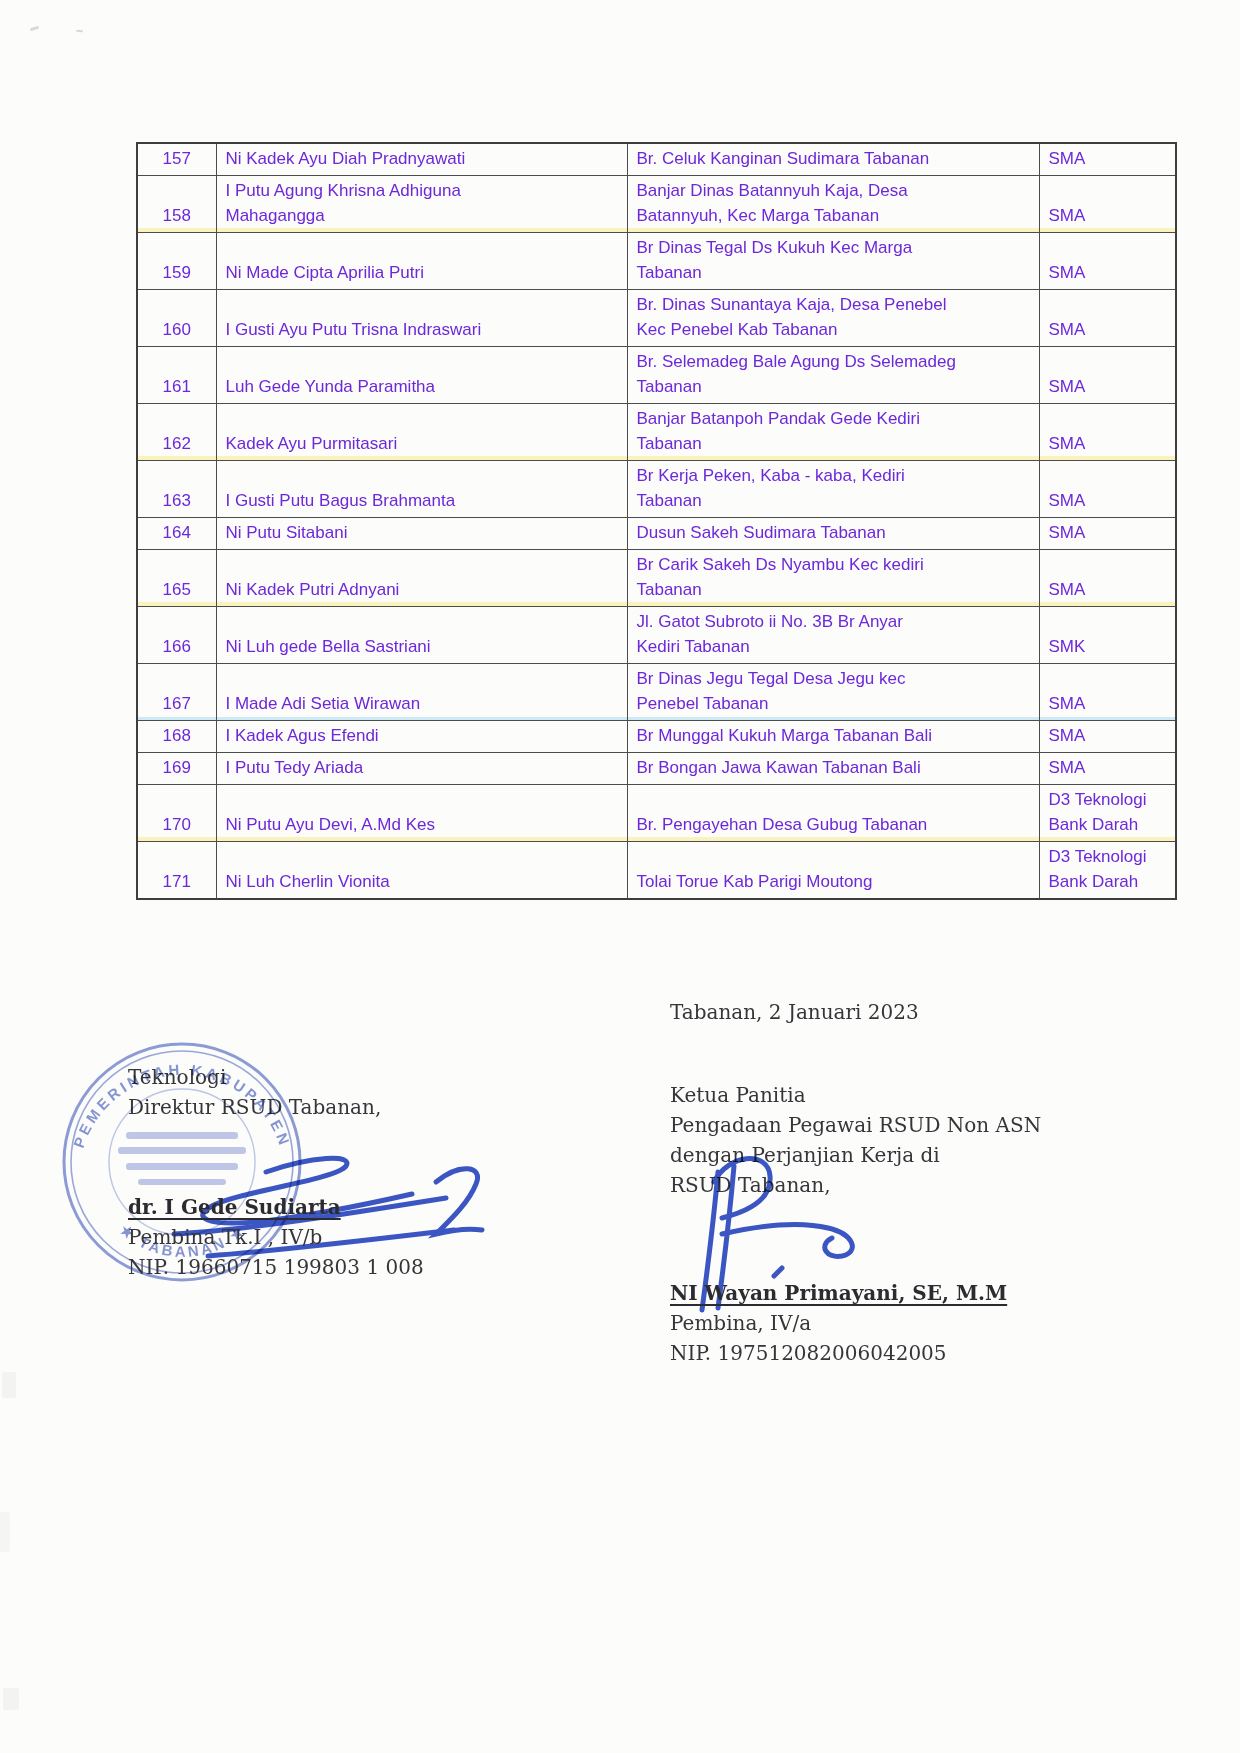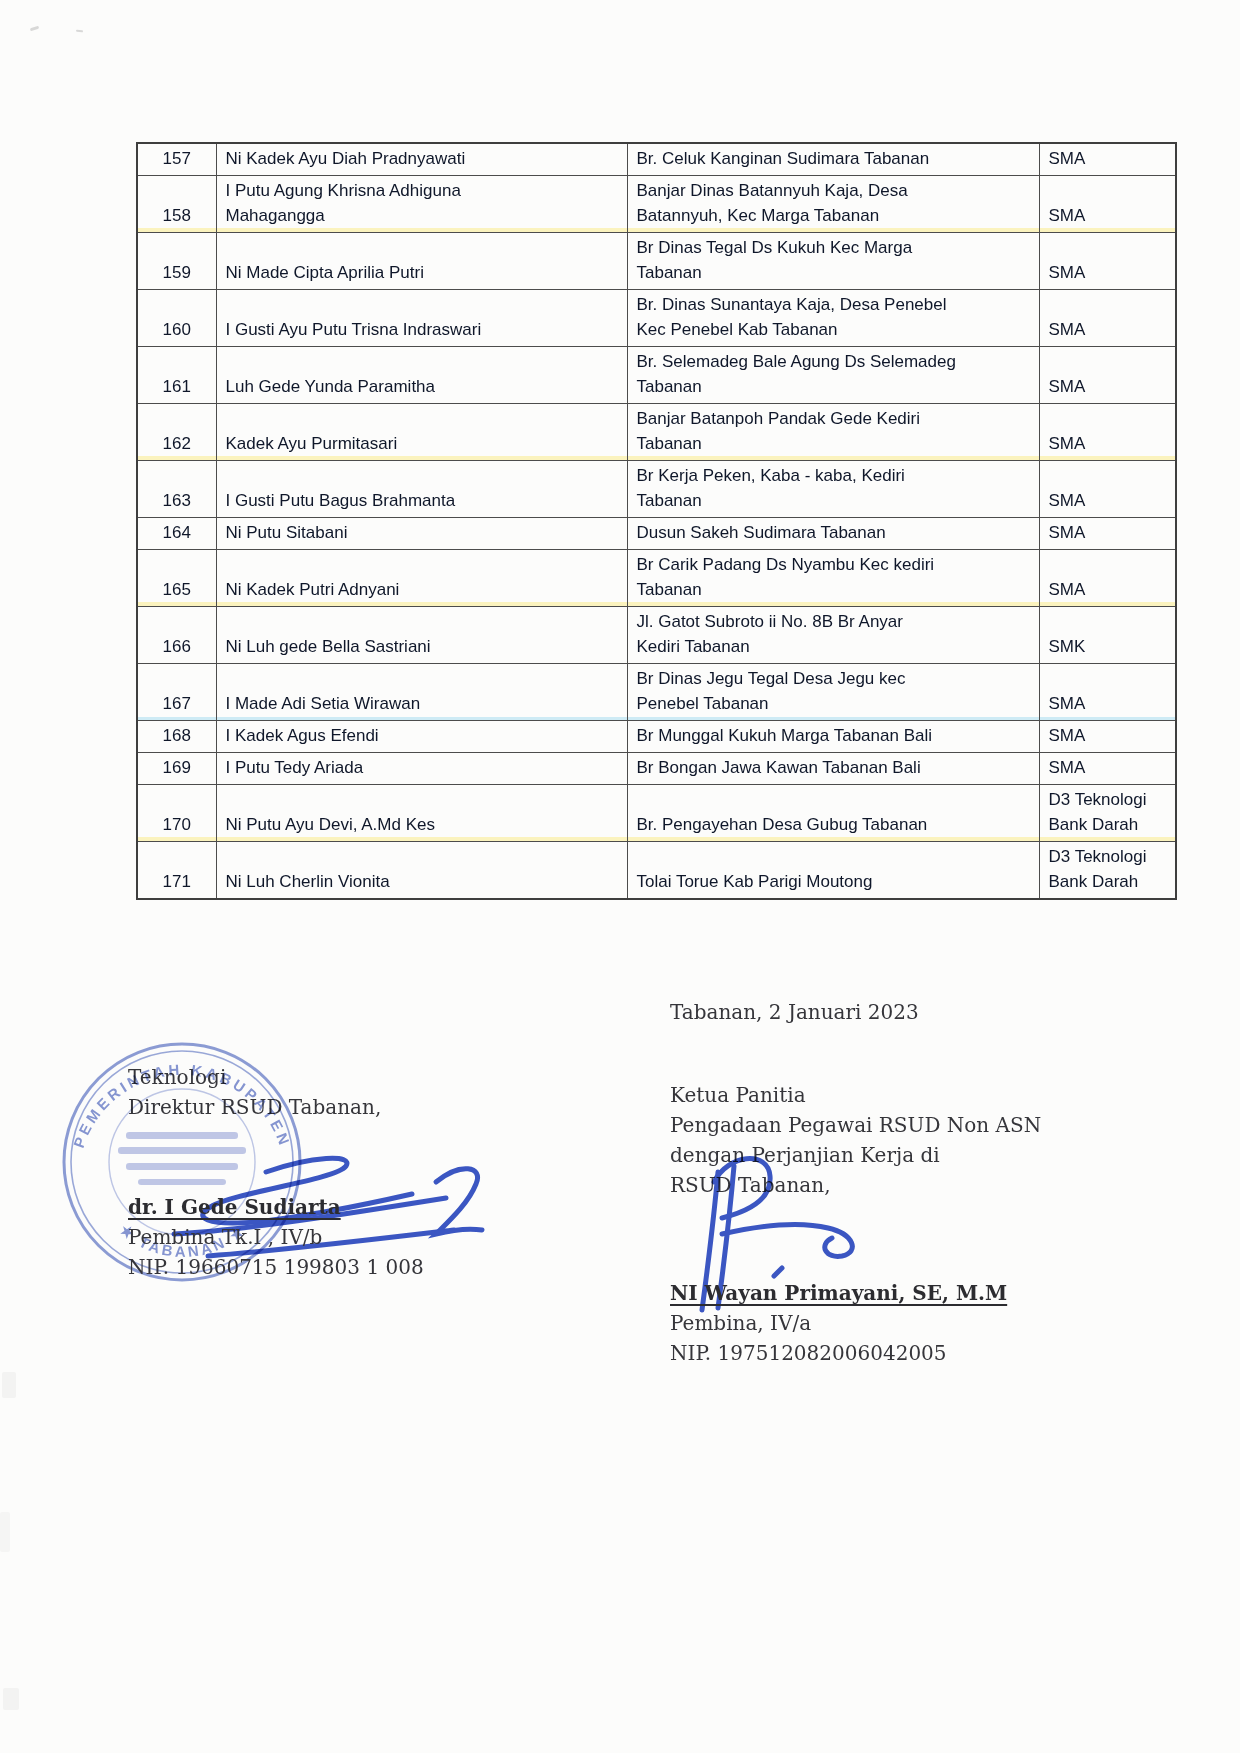--- a/index.html
+++ b/index.html
@@ -18,21 +18,21 @@
   .smudge.s5{left:3px;top:1688px;width:16px;height:22px;opacity:.12;}
 
   
   .table-wrap{position:absolute;left:136px;top:142px;width:1039px;}
   table.roster{width:100%;border-collapse:collapse;table-layout:fixed;}
   table.roster{border:2px solid #3e3e3e;}
   table.roster td{
     border:1.4px solid #4c4c4c;
     vertical-align:bottom;
     padding:2px 9px 4px 9px;
-    font-size:17px; line-height:25px; color:#0f172a;
+    font-size:17px; line-height:25px; color:#6d28d9;
     white-space:pre-line; overflow:hidden;
   }
   td.c-no{text-align:center;padding-left:2px;padding-right:2px;}
   tr.hl-yellow td{box-shadow:inset 0 -4px 0 rgba(250,233,130,.5);}
   tr.hl-cyan td{box-shadow:inset 0 -3px 0 rgba(150,216,238,.45);}
 
   
   .serif{font-family:"DejaVu Serif","Liberation Serif",serif;color:#35353a;}
   .dateline{position:absolute;left:670px;top:1000px;font-size:20px;}
   .role-lines{position:absolute;font-size:20px;line-height:30px;}
@@ -125,28 +125,28 @@
     </tr>
           <tr>
       <td class="c-no">164</td>
       <td class="c-name">Ni Putu Sitabani</td>
       <td class="c-addr">Dusun Sakeh Sudimara Tabanan</td>
       <td class="c-edu">SMA</td>
     </tr>
           <tr class="hl-yellow">
       <td class="c-no">165</td>
       <td class="c-name">Ni Kadek Putri Adnyani</td>
-      <td class="c-addr">Br Carik Padang Ds Nyambu Kec kediri
+      <td class="c-addr">Br Carik Sakeh Ds Nyambu Kec kediri
 Tabanan</td>
       <td class="c-edu">SMA</td>
     </tr>
           <tr>
       <td class="c-no">166</td>
       <td class="c-name">Ni Luh gede Bella Sastriani</td>
-      <td class="c-addr">Jl. Gatot Subroto ii No. 8B Br Anyar
+      <td class="c-addr">Jl. Gatot Subroto ii No. 3B Br Anyar
 Kediri Tabanan</td>
       <td class="c-edu">SMK</td>
     </tr>
           <tr class="hl-cyan">
       <td class="c-no">167</td>
       <td class="c-name">I Made Adi Setia Wirawan</td>
       <td class="c-addr">Br Dinas Jegu Tegal Desa Jegu kec
 Penebel Tabanan</td>
       <td class="c-edu">SMA</td>
     </tr>

